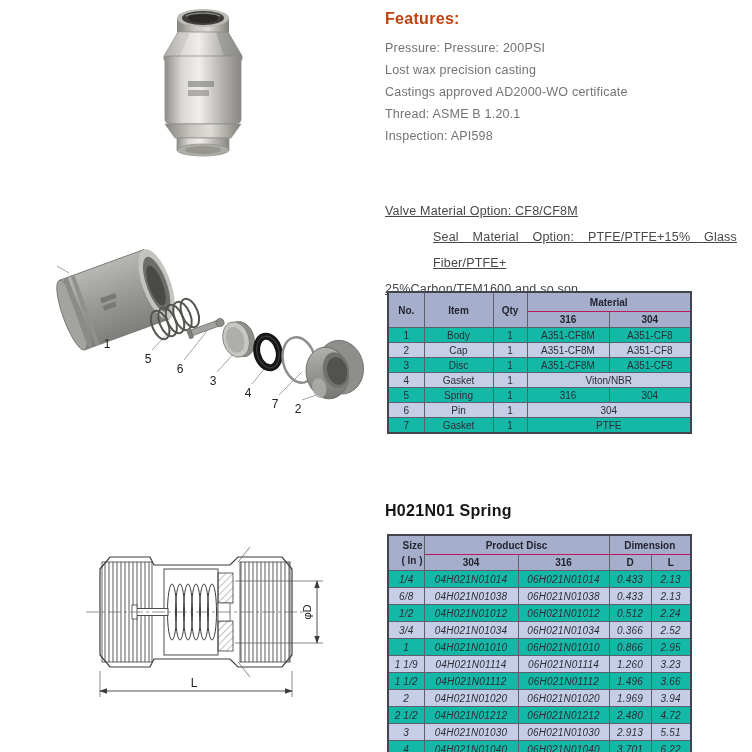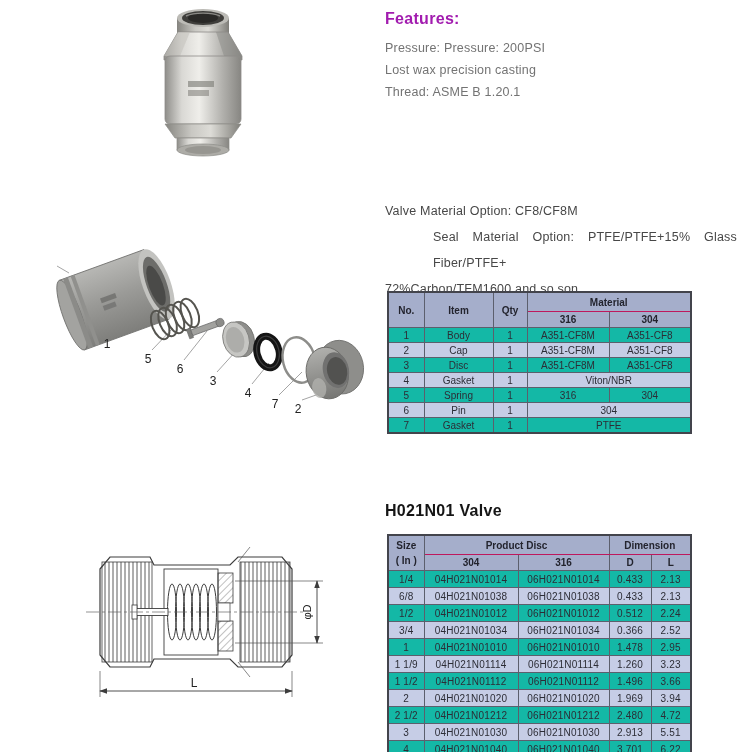--- a/index.html
+++ b/index.html
@@ -2,41 +2,41 @@
 <html><head>
 <meta charset="utf-8">
 <style>
   html,body{margin:0;padding:0;background:#fff;}
   .page{position:relative;width:752px;height:752px;background:#ffffff;overflow:hidden;
         font-family:"Liberation Sans","DejaVu Sans",sans-serif;color:#333;}
   .abs{position:absolute;}
 
   
   .features{left:385px;top:10px;width:352px;}
-  .features-title{margin:0 0 9px 0;font-size:16px;font-weight:bold;color:#a21caf;letter-spacing:.3px;}
+  .features-title{margin:0 0 9px 0;font-size:16px;font-weight:bold;color:#c2410c;letter-spacing:.3px;}
   .feature-line{font-size:12.5px;color:#737373;line-height:22px;letter-spacing:.2px;}
 
   
-  .mat-options{left:385px;top:198px;width:352px;font-size:12.5px;color:#474747;line-height:26px;letter-spacing:.2px;}
+  .mat-options{left:385px;top:198px;width:352px;font-size:12.5px;color:#474747;line-height:26px;letter-spacing:.2px;text-decoration:underline;}
   .mat-options .jline{text-align:justify;text-align-last:justify;margin-left:48px;}
 
   
   table{border-collapse:collapse;table-layout:fixed;}
   .spec-table{position:absolute;background:#14b8a6;border:2px solid #43444c;font-size:10px;color:#2c2d36;}
   .spec-table th,.spec-table td{border:1px solid #5c5f6d;padding:0 1px;text-align:center;overflow:hidden;white-space:nowrap;}
   .spec-table th{background:#a5aecb;font-weight:bold;color:#23242e;}
   .spec-table th.subtop{border-bottom:1px solid #be185d;}
   .spec-table tbody td{height:14px;line-height:13px;}
   .spec-table tbody tr.alt td{background:#c6cde6;}
   .spec-table thead tr.h1 th{height:18px;}
   .spec-table thead tr.h2 th{height:15px;}
   .mtable{left:387px;top:291px;width:303px;}
   .stable{left:387px;top:534px;width:303px;}
-  .stable tbody td{height:16px;line-height:15px;letter-spacing:.2px;}
-  .size-head div{line-height:15px;}
+  .stable tbody td{height:16px;line-height:15px;letter-spacing:.2px;font-style:italic;}
+  .size-head div{line-height:15px;text-align:right;}
 
   .series-title{left:385px;top:502px;margin:0;font-size:16px;font-weight:bold;color:#151515;letter-spacing:.3px;}
 
   svg text{font-family:"Liberation Sans","DejaVu Sans",sans-serif;}
 </style>
 </head>
 <body>
 
 <div class="page">
 
@@ -72,27 +72,29 @@
       <rect x="27" y="132" width="52" height="12" fill="url(#gMetal)" stroke="#8d8c88" stroke-width="0.7"></rect>
       <ellipse cx="53" cy="144" rx="26" ry="6" fill="#adaca7" stroke="#8d8c88" stroke-width="0.7"></ellipse>
       <ellipse cx="53" cy="144" rx="18" ry="4" fill="#979691"></ellipse>
     </g>
   </svg>
 
   <div class="abs features">
     <h2 class="features-title">Features:</h2>
     <div class="feature-line">Pressure: Pressure: 200PSI</div>
     <div class="feature-line">Lost wax precision casting</div>
+    <div class="feature-line">Castings approved AD2000-WO certificate</div>
     <div class="feature-line">Thread: ASME B 1.20.1</div>
+    <div class="feature-line">Inspection: API598</div>
   </div>
 
   <div class="abs mat-options">
     <div>Valve Material Option: CF8/CF8M</div>
     <div class="jline">Seal Material Option: PTFE/PTFE+15% Glass Fiber/PTFE+</div>
-    <div>72%Carbon/TFM1600 and so son</div>
+    <div>25%Carbon/TFM1600 and so son</div>
   </div>
 
   <svg class="abs" style="left:55px;top:240px;" width="315" height="195" viewBox="0 0 315 195">
     <defs>
       <linearGradient id="gBody" x1="0" y1="0" x2="0" y2="1">
         <stop offset="0" stop-color="#b7b7b4"></stop>
           <stop offset="0.45" stop-color="#9b9b98"></stop>
         <stop offset="1" stop-color="#7e7e7b"></stop>
       </linearGradient>
       <linearGradient id="gCap" x1="0" y1="0" x2="0" y2="1">
@@ -236,21 +238,21 @@
       </tr>
       <tr>
         <td>7</td>
         <td>Gasket</td>
         <td>1</td>
         <td colspan="2">PTFE</td>
       </tr>
     </tbody>
   </table>
 
-  <h2 class="abs series-title">H021N01 Valve</h2>
+  <h2 class="abs series-title">H021N01 Spring</h2>
 
   <table class="spec-table stable">
     <colgroup>
         <col style="width:36px">
         <col style="width:94px">
         <col style="width:91px">
         <col style="width:42px">
         <col style="width:40px">
       </colgroup>
     <thead>
@@ -295,21 +297,21 @@
         <td>3/4</td>
         <td>04H021N01034</td>
         <td>06H021N01034</td>
         <td>0.366</td>
         <td>2.52</td>
       </tr>
       <tr>
         <td>1</td>
         <td>04H021N01010</td>
         <td>06H021N01010</td>
-        <td>1.478</td>
+        <td>0.866</td>
         <td>2.95</td>
       </tr>
       <tr class="alt">
         <td>1 1/9</td>
         <td>04H021N01114</td>
         <td>06H021N01114</td>
         <td>1.260</td>
         <td>3.23</td>
       </tr>
       <tr>

